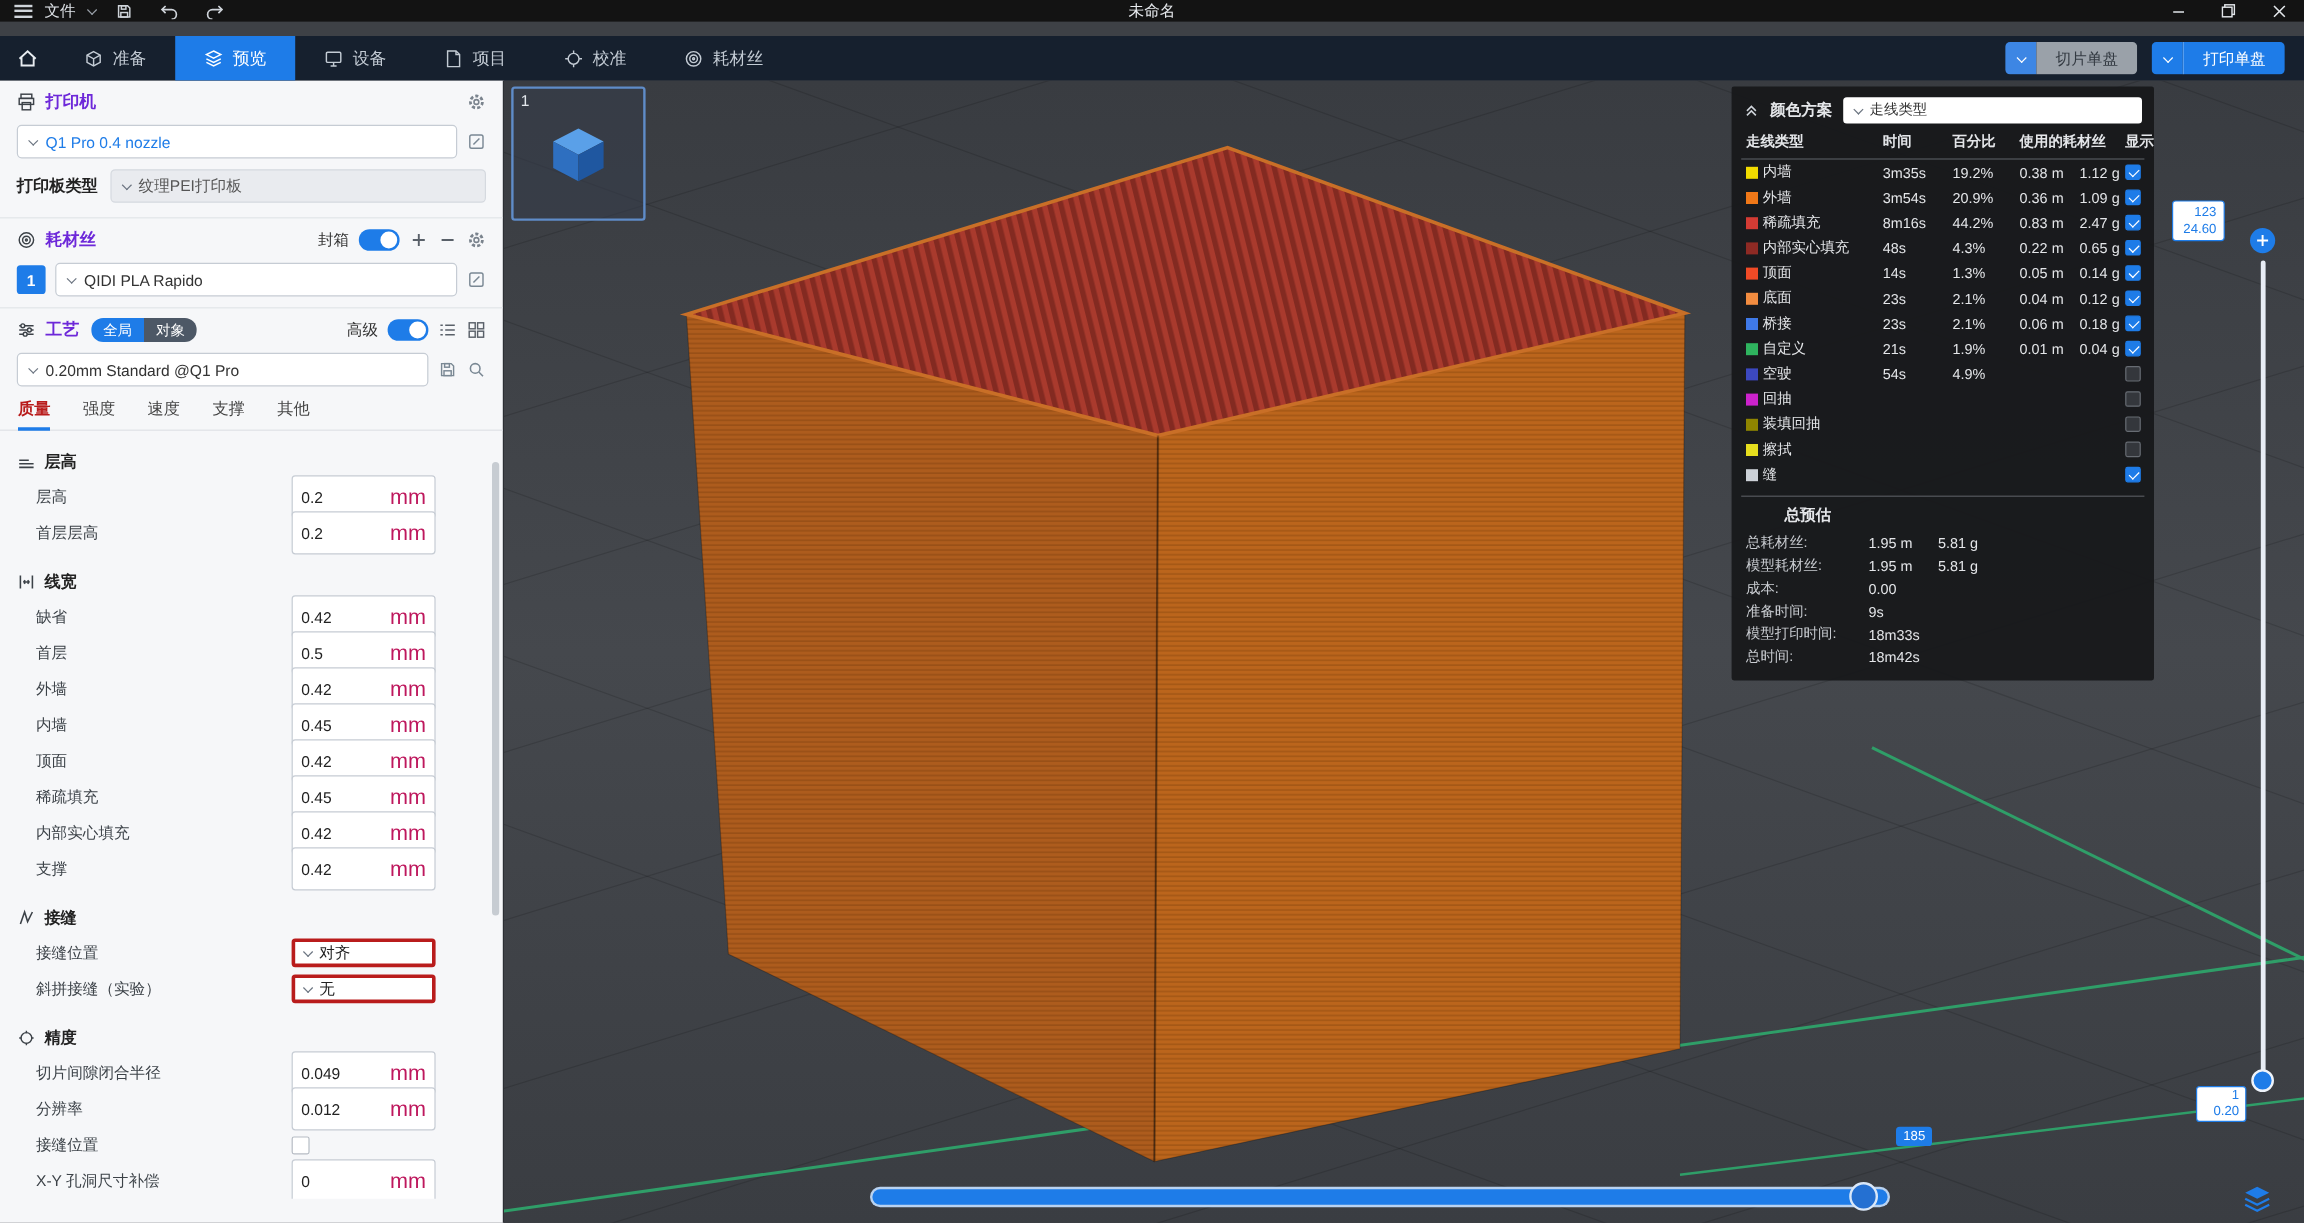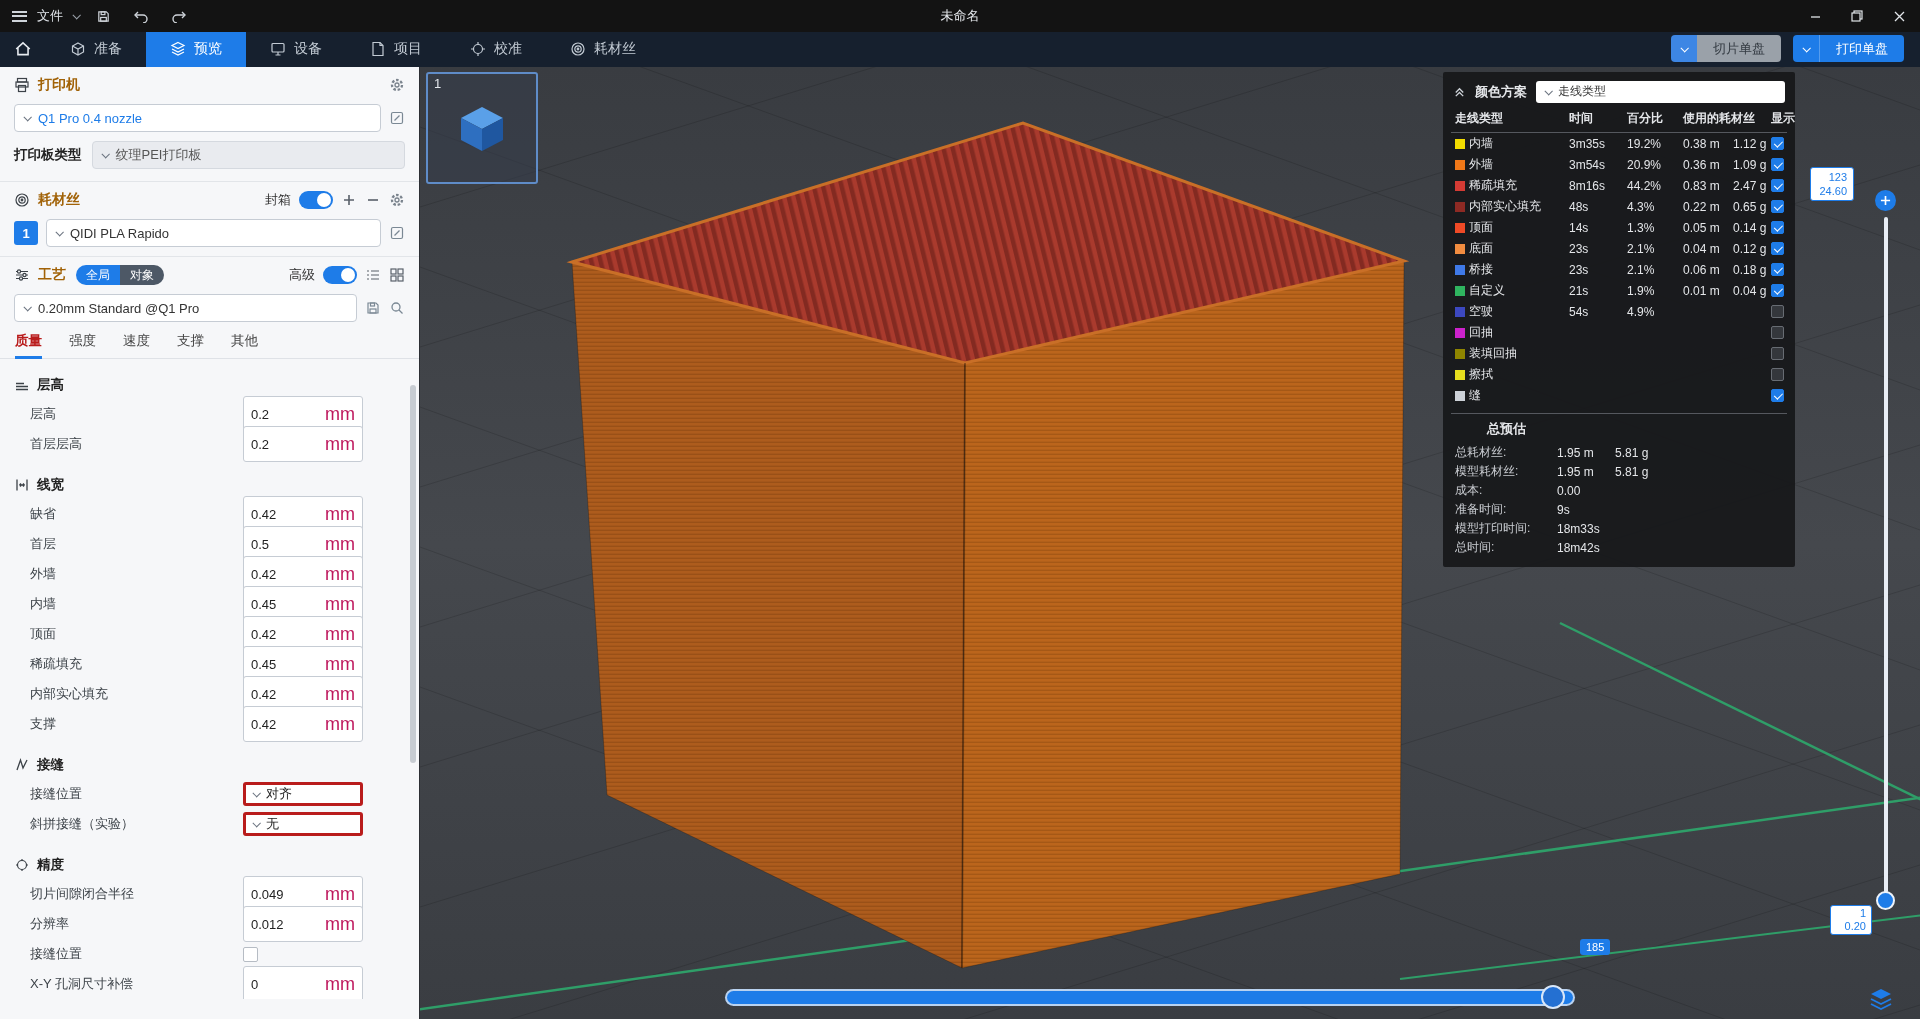--- a/index.html
+++ b/index.html
@@ -1,20 +1,20 @@
 <!DOCTYPE html>
 <html><head>
 <meta charset="utf-8">
 <style>
   * { margin:0; padding:0; box-sizing:border-box; }
   html,body { width:1920px; height:1019px; overflow:hidden; background:#3e4146;
     font-family:"Liberation Sans","DejaVu Sans",sans-serif; font-size:13px; }
 
   
-  .titlebar { position:absolute; left:0; top:0; width:1920px; height:32px; background:#131313;
+  .titlebar { position:absolute; left:0; top:0; width:1920px; height:18px; background:#131313;
     color:#dfe3e8; display:flex; align-items:center; z-index:30; }
   .tb-left { display:flex; align-items:center; gap:10px; padding-left:12px; }
   .hamburger { width:15px; height:11px; border-top:2px solid #cfd4da; border-bottom:2px solid #cfd4da; position:relative; }
   .hamburger::after { content:""; position:absolute; left:0; top:2.5px; width:15px; height:2px; background:#cfd4da; }
   .chev { display:inline-block; width:6px; height:6px; border-right:1.5px solid #9aa1aa;
     border-bottom:1.5px solid #9aa1aa; transform:rotate(45deg) translateY(-1px); }
   .chev.w { border-color:#fff; }
   .chev.d { border-color:#6b7480; }
   .tb-iconbtn { width:28px; height:24px; display:flex; align-items:center; justify-content:center; border-radius:3px; }
   .tb-title { position:absolute; left:0; right:0; text-align:center; color:#e8ebef; font-size:13px; pointer-events:none; }
@@ -31,21 +31,21 @@
   .split-btn { display:flex; height:27px; border-radius:4px; overflow:hidden; }
   .split-chev { width:26px; display:flex; align-items:center; justify-content:center; background:#3d86e4; }
   .split-main { padding:0 16px; display:flex; align-items:center; font-size:13px; }
   .split-main.gray { background:#9aa1a9; color:#333a42; }
   .split-main.blue { background:#1e7ce8; color:#fff; border-left:1px solid rgba(255,255,255,.25); }
 
   
   .left-panel { position:absolute; left:0; top:67px; width:420px; bottom:0; background:#f6f7f9;
     z-index:20; color:#333; overflow:hidden; border-right:1px solid #2c2f34; }
   .sec-head { display:flex; align-items:center; gap:8px; padding:0 14px; height:36px; }
-  .sec-title { font-weight:bold; font-size:14px; color:#a16207; }
+  .sec-title { font-weight:bold; font-size:14px; color:#6d28d9; }
   .spacer { flex:1; }
   .icon16 { width:16px; height:16px; display:inline-flex; }
   .combo-row { display:flex; align-items:center; gap:8px; padding:1px 14px; }
   .combo { flex:1; height:28px; background:#fff; border:1px solid #c6ccd4; border-radius:4px;
     display:flex; align-items:center; gap:8px; padding:0 9px; font-size:13px; color:#333; }
   .combo.gray { background:#e9ebef; border-color:#d5d9df; color:#555; }
   .plate-row { display:flex; align-items:center; gap:10px; padding:8px 14px 4px; }
   .plate-label { font-weight:bold; font-size:13.5px; color:#222; white-space:nowrap; }
   .divider { height:1px; background:#e2e5e9; margin:8px 0 0; }
   .toggle { width:34px; height:18px; border-radius:9px; background:#1e7ce8; position:relative; }

